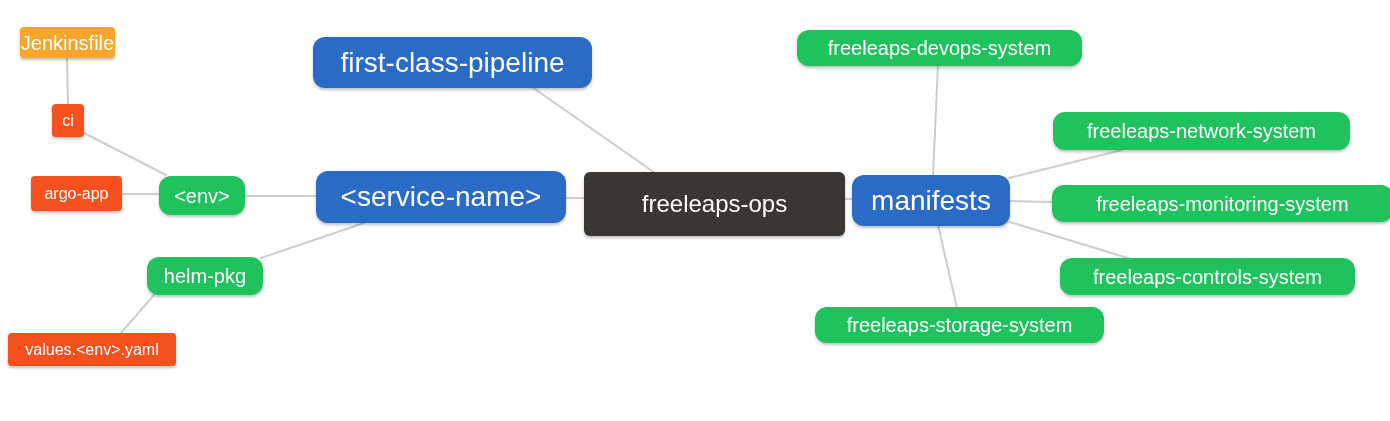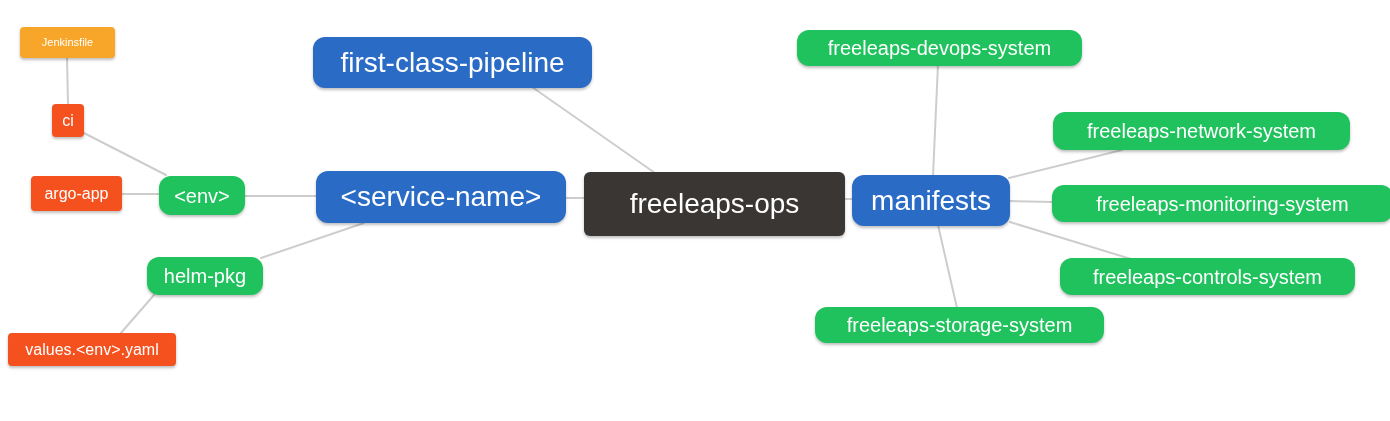--- a/index.html
+++ b/index.html
@@ -34,39 +34,39 @@
     justify-content: center;
     color: #ffffff;
     white-space: nowrap;
     border-radius: 12px;
     box-shadow: 0 2px 3px rgba(0,0,0,0.25);
     cursor: pointer;
     line-height: 1;
   }
   .root {
     background: var(--root, #393633);
-    font-size: 28px;
+    font-size: 24px;
     border-radius: 6px;
   }
   .l1 {
     background: var(--level1, #2a6bc5);
     font-size: 28px;
   }
   .l2 {
     background: var(--level2, #20c25e);
     font-size: 20px;
   }
   .l3 {
     background: var(--level3, #f4511e);
     font-size: 16px;
     border-radius: 4px;
   }
   .l4 {
     background: var(--level4, #f8a62a);
-    font-size: 11px;
+    font-size: 20px;
     border-radius: 4px;
   }
 </style>
 </head>
 <body>
 
 <div class="canvas">
 
   <svg class="edges" viewBox="0 0 1390 421" xmlns="http://www.w3.org/2000/svg">
     <line x1="67" y1="57" x2="68" y2="105"></line>

